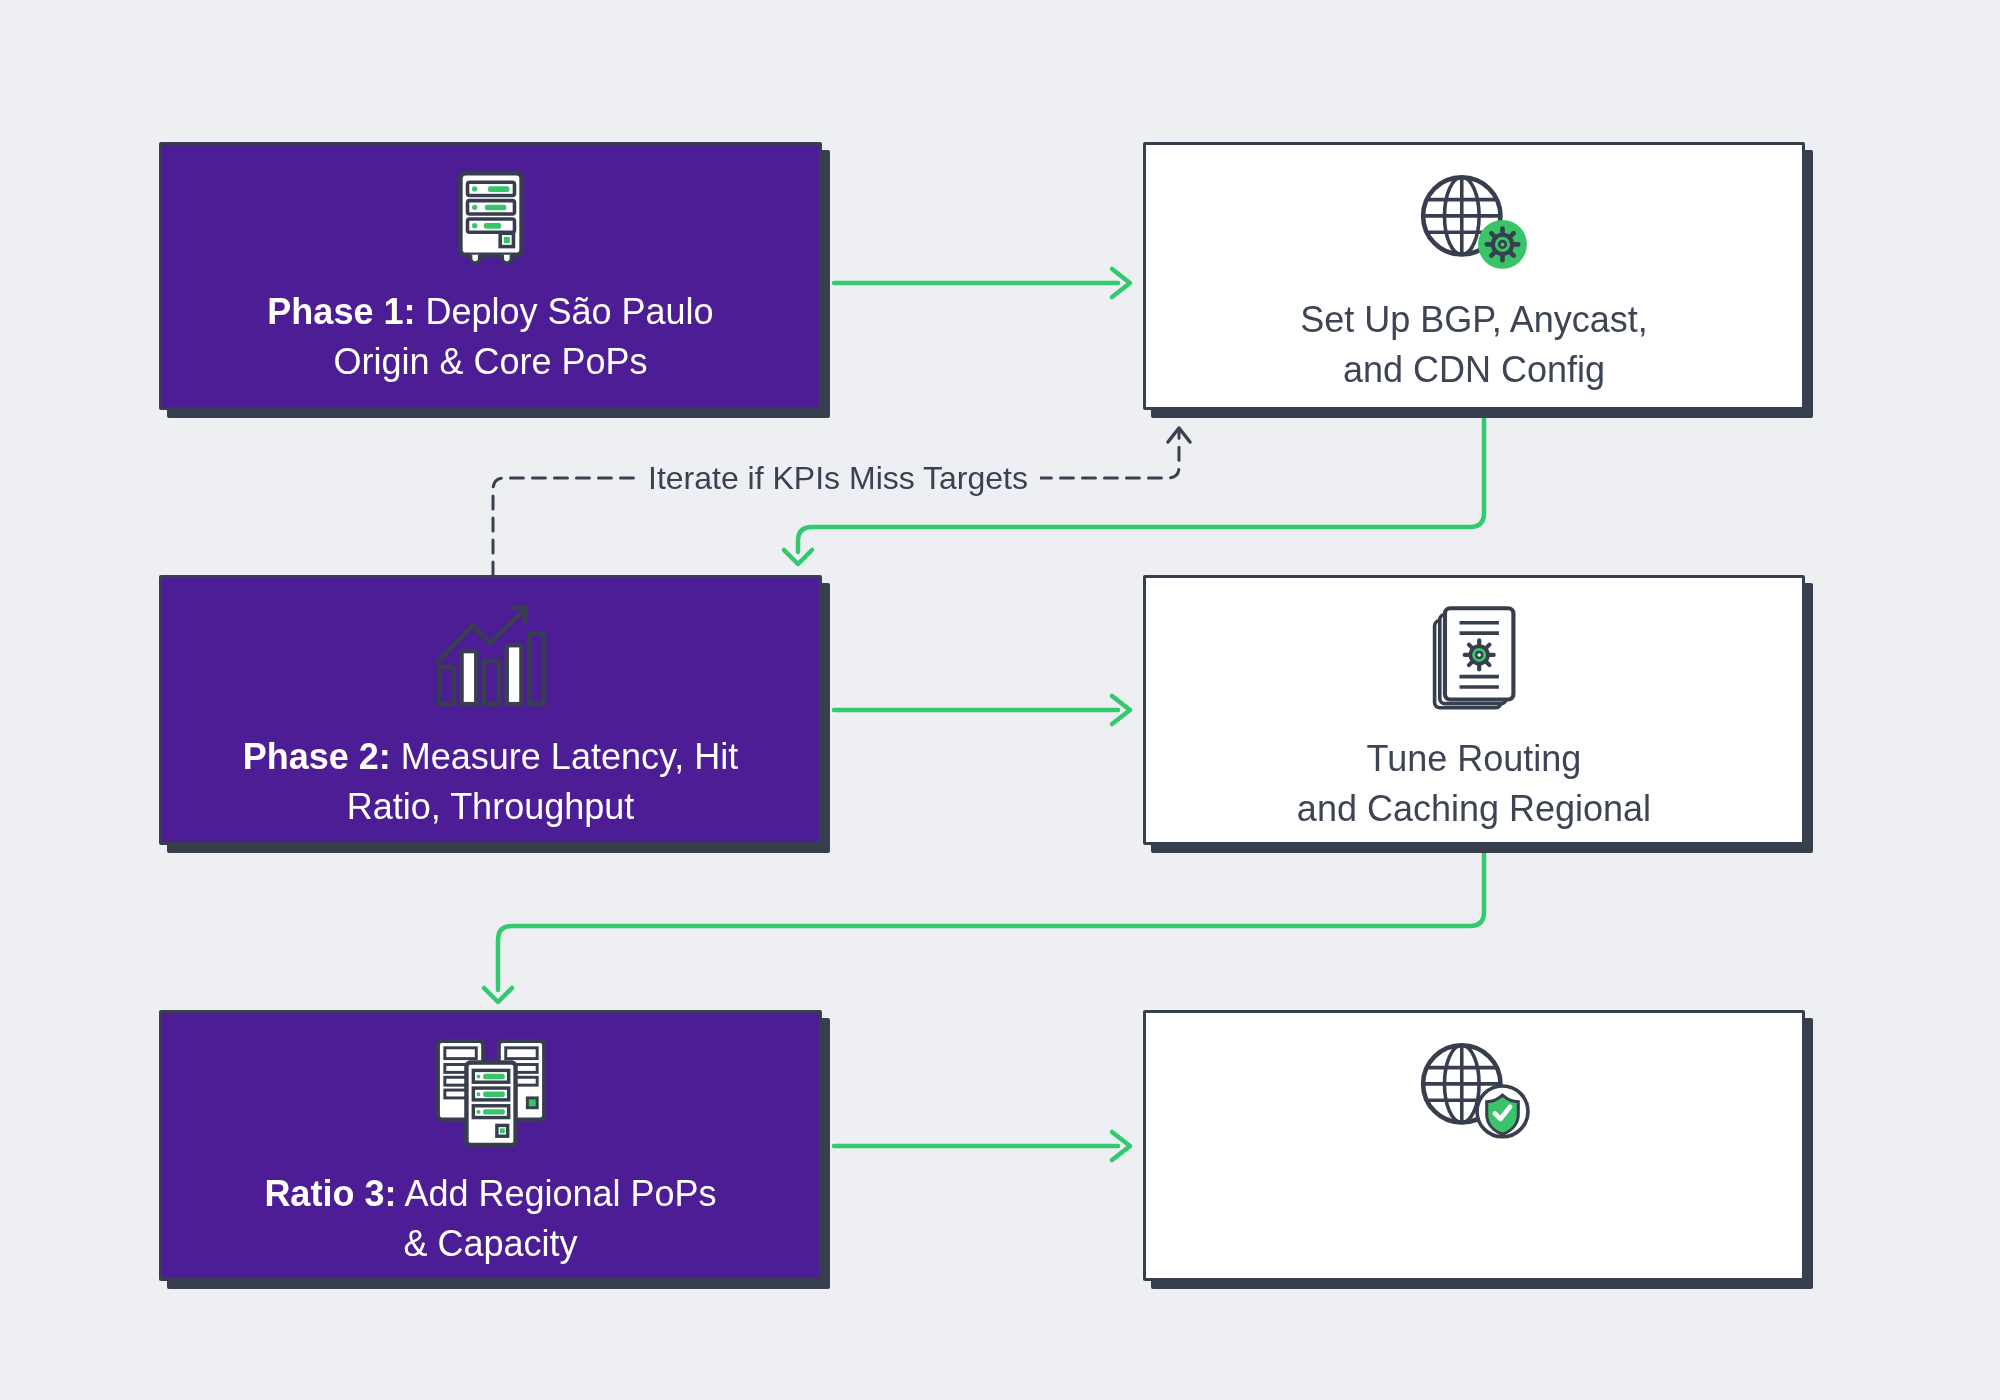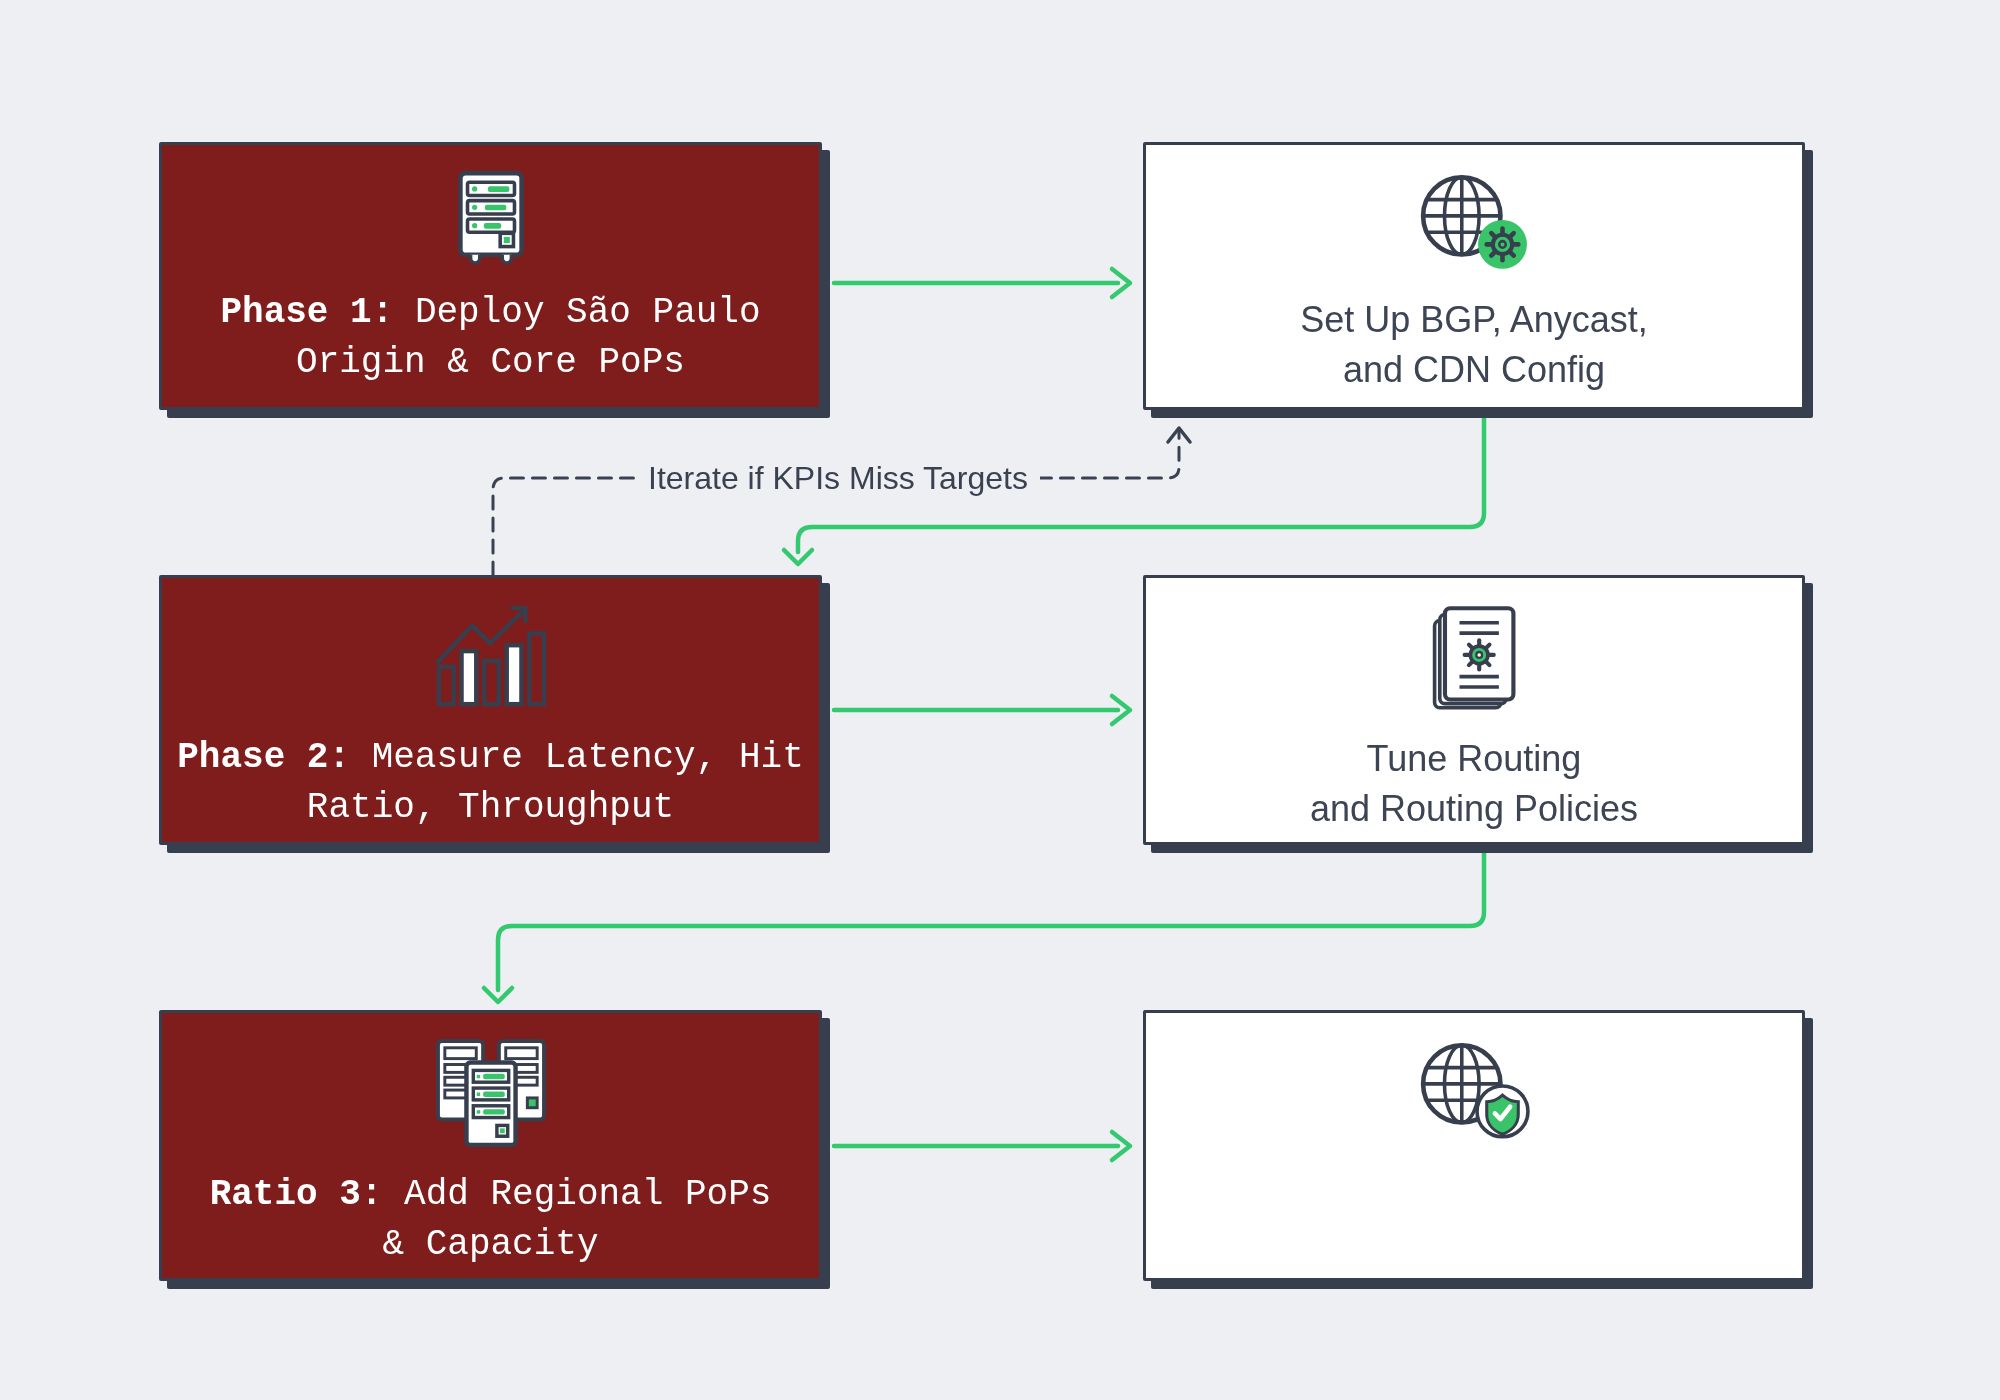--- a/index.html
+++ b/index.html
@@ -20,21 +20,21 @@
   .node{
     position:absolute;
     box-sizing:border-box;
     border:3px solid #373e4e;
     box-shadow:8px 8px 0 0 #373e4e;
     border-radius:2px;
     display:flex;flex-direction:column;align-items:center;
     padding-top:24px;
     z-index:2;
   }
-  .node.green{background:#7f1d1d;font-family:Liberation Mono, monospace;}
+  .node.green{background:#4c1d95;}
   .node.white{background:#ffffff;}
   .node .icon{flex:0 0 auto;margin-bottom:10px;}
   .node-text{
     margin:6px 0 0 0;
     text-align:center;
     font-size:36px;line-height:50px;
     white-space:pre-line;
   }
   .node.green .node-text{color:#ffffff;}
   .node.white .node-text{color:#3d4454;}
@@ -171,21 +171,21 @@
           <line x1="44.6" y1="57.4" x2="41.1" y2="60.9"></line>
           <line x1="42" y1="51" x2="37" y2="51"></line>
           <line x1="44.6" y1="44.6" x2="41.1" y2="41.1"></line>
           <line x1="51" y1="42" x2="51" y2="37"></line>
           <line x1="57.4" y1="44.6" x2="60.9" y2="41.1"></line>
         </g>
         <circle cx="51" cy="51" r="2.8" fill="#fff" stroke="#373e4e" stroke-width="2.2"></circle>
       </svg>
     </span>
     <p class="node-text">Tune Routing
-and Routing Policies</p>
+and Caching Regional</p>
   </div>
 
   <div class="node green pos-phase3">
     <span class="icon">
       <svg width="122" height="112" viewBox="0 0 124 114">
         <rect x="8" y="4" width="46" height="80" rx="4" fill="#fff" stroke="#373e4e" stroke-width="4"></rect>
         <rect x="15" y="11" width="32" height="11" fill="#fff" stroke="#373e4e" stroke-width="3"></rect>
         <rect x="15" y="28" width="32" height="8" fill="#fff" stroke="#373e4e" stroke-width="3"></rect>
         <rect x="15" y="41" width="32" height="8" fill="#fff" stroke="#373e4e" stroke-width="3"></rect>
         <rect x="15" y="54" width="32" height="8" fill="#fff" stroke="#373e4e" stroke-width="3"></rect>

